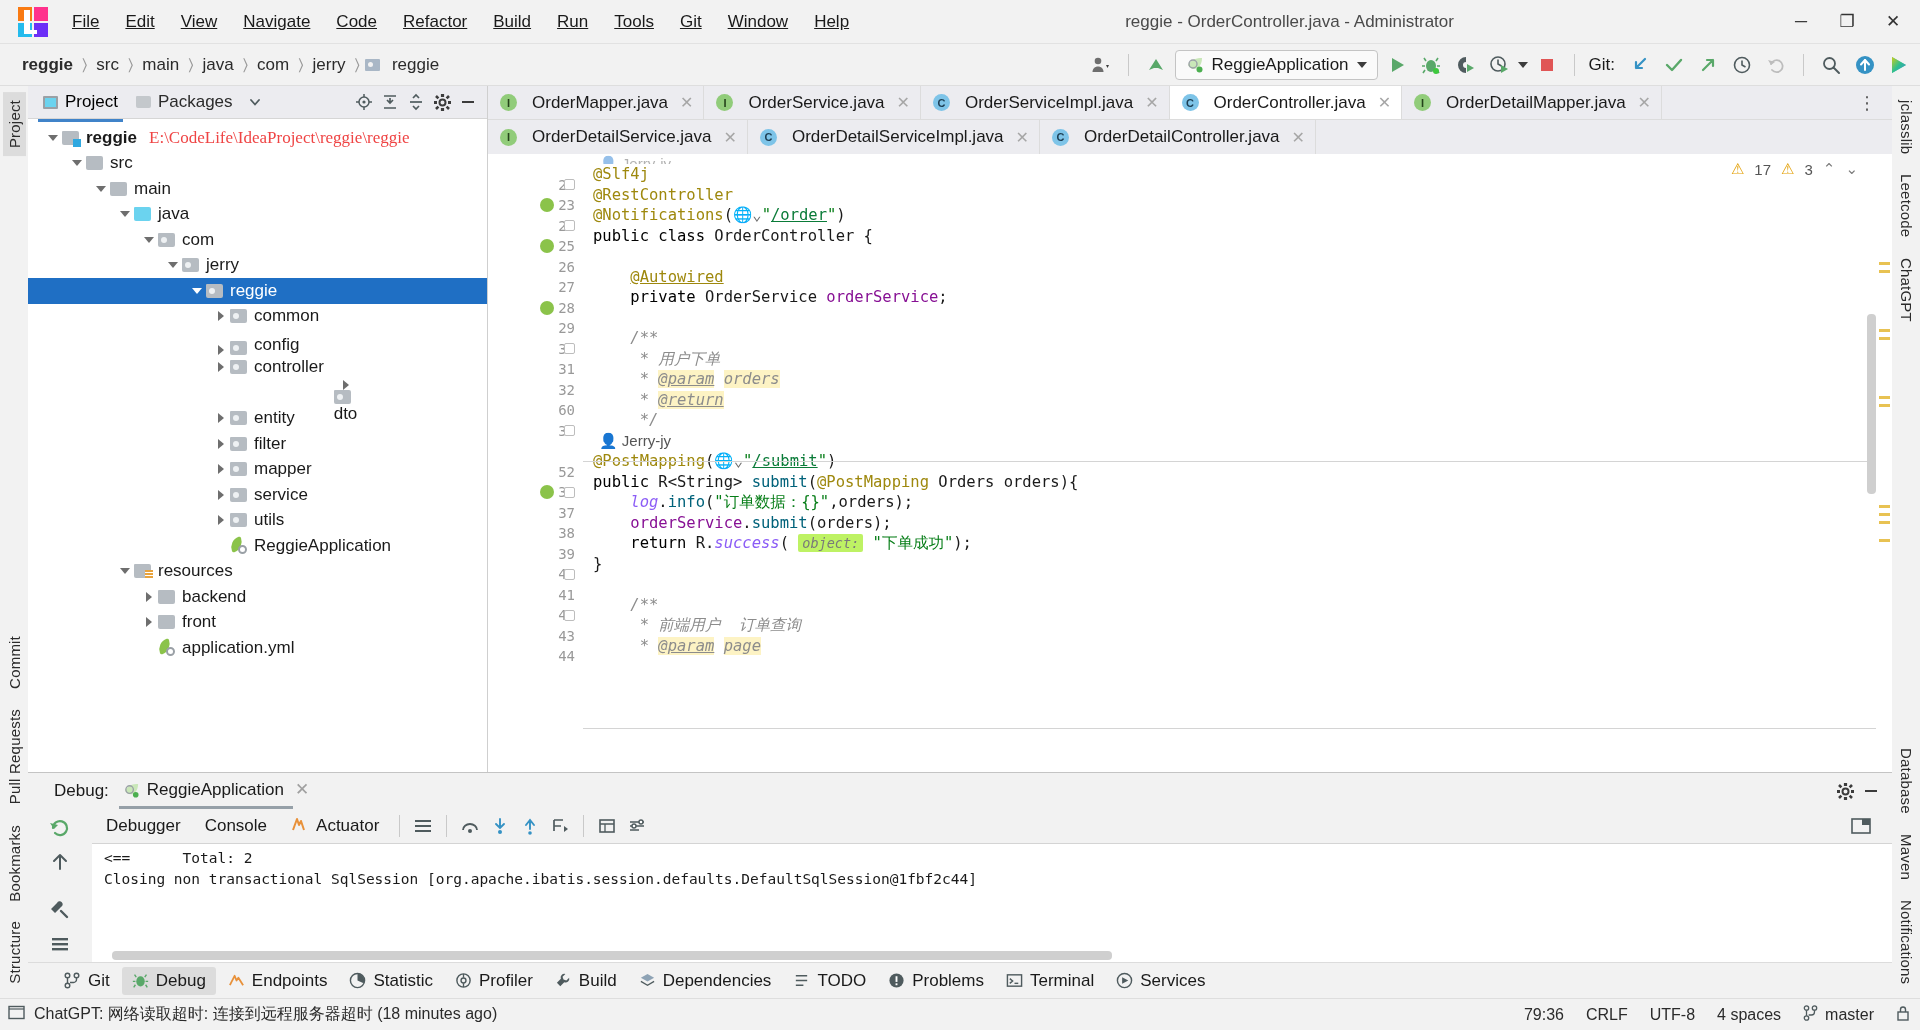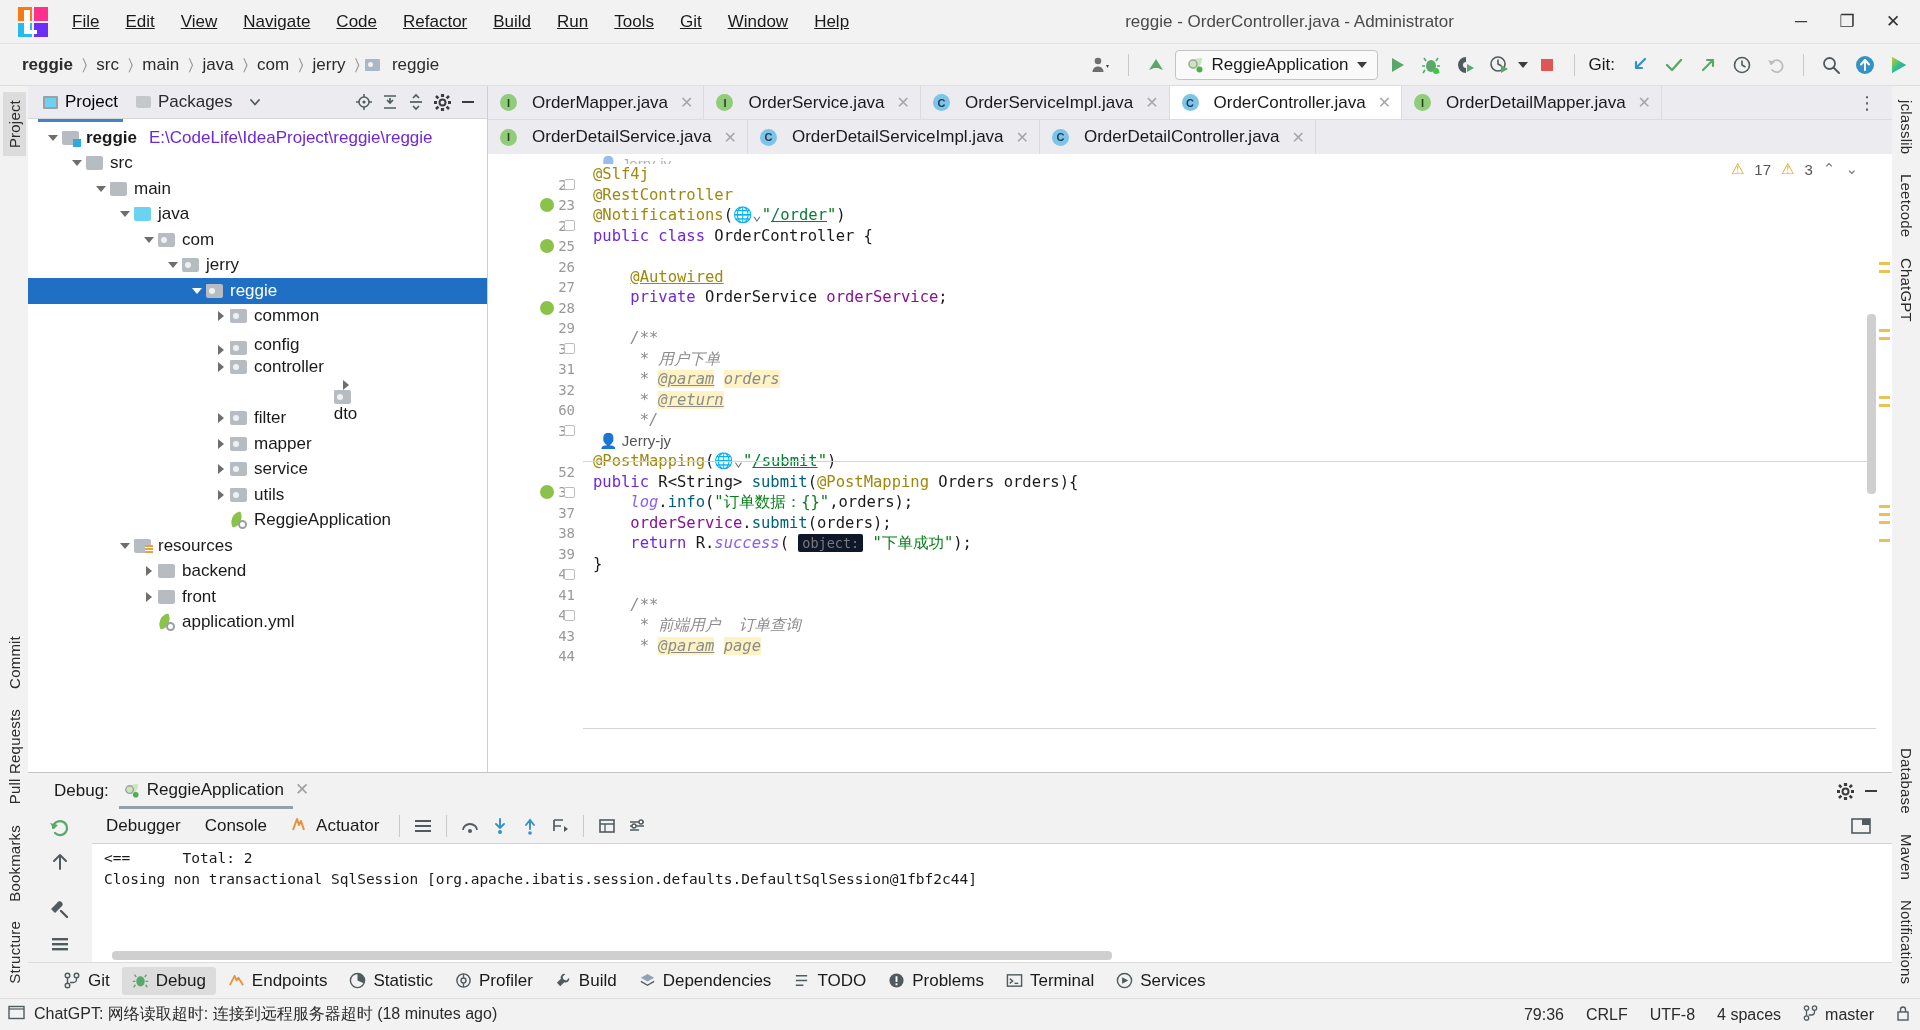--- a/index.html
+++ b/index.html
@@ -79,51 +79,51 @@
   .fico { width:17px; height:14px; margin-right:7px; flex:0 0 auto; position:relative; border-radius:1px 2px 2px 2px; }
   .fico.grey { background:#b6bcc2; }
   .fico.blue { background:#6bd3ef; }
   .fico.pkg { background:#b6bcc2; }
   .fico.pkg:after { content:""; position:absolute; left:3px; top:4px; width:6px; height:6px; border-radius:50%; background:#eef1f3; }
   .fico.mod:after { content:""; position:absolute; right:-2px; bottom:-2px; width:8px; height:8px; background:#2fa8e0; }
   .fico.res:after { content:""; position:absolute; right:-2px; bottom:-1px; width:8px; height:9px;
     background:repeating-linear-gradient(to bottom,#e8a33d 0,#e8a33d 2px,#fff 2px,#fff 3px); }
   .tlabel { font-size:17px; }
   .tlabel.bold { font-weight:bold; }
-  .tpath { font-size:17px; color:#6d28d9; margin-left:12px; }
+  .tpath { font-size:17px; color:#ef4444; margin-left:12px;font-family:Liberation Serif, serif; }
   .spr { width:17px; height:17px; margin-right:7px; flex:0 0 auto; position:relative; }
   .spr .leaf { position:absolute; left:0; top:1px; width:13px; height:13px; background:#8bc34a; border-radius:12px 2px 12px 2px; transform:rotate(-20deg); }
   .spr .ring { position:absolute; right:0; bottom:0; width:9px; height:9px; border:2px solid #9aa0a6; border-radius:50%; background:#fff; }
   .cico { width:17px; height:17px; margin-right:7px; flex:0 0 auto; border-radius:50%; background:#7ec4e8; color:#1c3d52; font-size:11px; font-weight:bold; display:flex; align-items:center; justify-content:center; }
   .cico.green { background:#91cc7a; color:#24421a; }
 
   
   .editor { flex:1; display:flex; flex-direction:column; min-width:0; background:#fff; }
   .tabrow { display:flex; align-items:stretch; background:#ececf0; min-height:34px; }
   .tabrow.r1 { border-bottom:1px solid #dcdcdc; }
   .etab { display:flex; align-items:center; gap:8px; padding:0 10px 0 12px; font-size:17px; border-right:1px solid #dcdcdc; background:#ececf0; color:#1a1a1a; white-space:nowrap; }
   .etab.active { background:#fff; }
   .etab .x { color:#a6a6a6; font-size:16px; margin-left:4px; }
   .tabrow-fill { flex:1; border-bottom:0px; background:#ececf0; display:flex; align-items:center; justify-content:flex-end; padding-right:8px; }
   .dots { color:#5a5a5a; letter-spacing:2px; font-size:18px; padding:0 6px; }
   .codewrap { flex:1; display:flex; min-height:0; position:relative; background:#fff; overflow:hidden; }
   .gutter { width:95px; flex:0 0 auto; background:#fff; position:relative; }
   .gline { height:20.5px; display:flex; align-items:center; justify-content:flex-end; padding-right:8px; font-family:"DejaVu Sans Mono", monospace; font-size:14px; color:#999; }
   .code { flex:1; position:relative; overflow:hidden; font-family:"DejaVu Sans Mono", monospace; font-size:15.5px; }
   .cline { height:20.5px; line-height:20.5px; white-space:pre; padding-left:10px; }
-  .kw { color:#6d28d9; }
+  .kw { color:#000000; }
   .ann { color:#9e880d; }
   .str { color:#067d17; }
   .cmt { color:#8c8c8c; font-style:italic; }
   .fld { color:#871094; }
   .mth { color:#00627a; }
   .sfld { color:#8b5cf6; font-style:italic; }
   .lnk { color:#0a7b38; text-decoration:underline; }
   .hl { background:#fdf3c4; }
-  .hint { background:#0f172a; color:#7a7a7a; font-size:13.5px; padding:1px 4px; border-radius:2px; }
+  .hint { background:#bef264; color:#7a7a7a; font-size:13.5px; padding:1px 4px; border-radius:2px;font-style:italic; }
   .sep-line { position:absolute; left:0; right:0; height:1px; background:#d4d4d4; }
   .bookmark-strip { position:absolute; right:0; top:0; bottom:0; width:16px; background:#fff; }
   .mark { position:absolute; right:2px; width:11px; height:3px; background:#e8c252; }
   .vsb { position:absolute; right:16px; top:0; width:9px; background:#cfcfcf; border-radius:4px; }
   .warnbox { position:absolute; right:34px; top:6px; display:flex; align-items:center; gap:10px; font-size:15px; color:#555; }
   .warn-ico { color:#e3a008; font-size:15px; }
   .err-ico { color:#e3a008; font-size:15px; }
   .chev-sm { color:#7a7a7a; font-size:15px; }
 
   
@@ -463,20 +463,27 @@
                   <span class="chev right"></span>
                 </span>
                 <span class="fico pkg"></span>
                 <span class="tlabel">dto</span>
               </div>
               <div class="trow" style="padding-left: 184px;">
                 <span class="tw">
                   <span class="chev right"></span>
                 </span>
                 <span class="fico pkg"></span>
+                <span class="tlabel">entity</span>
+              </div>
+              <div class="trow" style="padding-left: 184px;">
+                <span class="tw">
+                  <span class="chev right"></span>
+                </span>
+                <span class="fico pkg"></span>
                 <span class="tlabel">filter</span>
               </div>
               <div class="trow" style="padding-left: 184px;">
                 <span class="tw">
                   <span class="chev right"></span>
                 </span>
                 <span class="fico pkg"></span>
                 <span class="tlabel">mapper</span>
               </div>
               <div class="trow" style="padding-left: 184px;">

